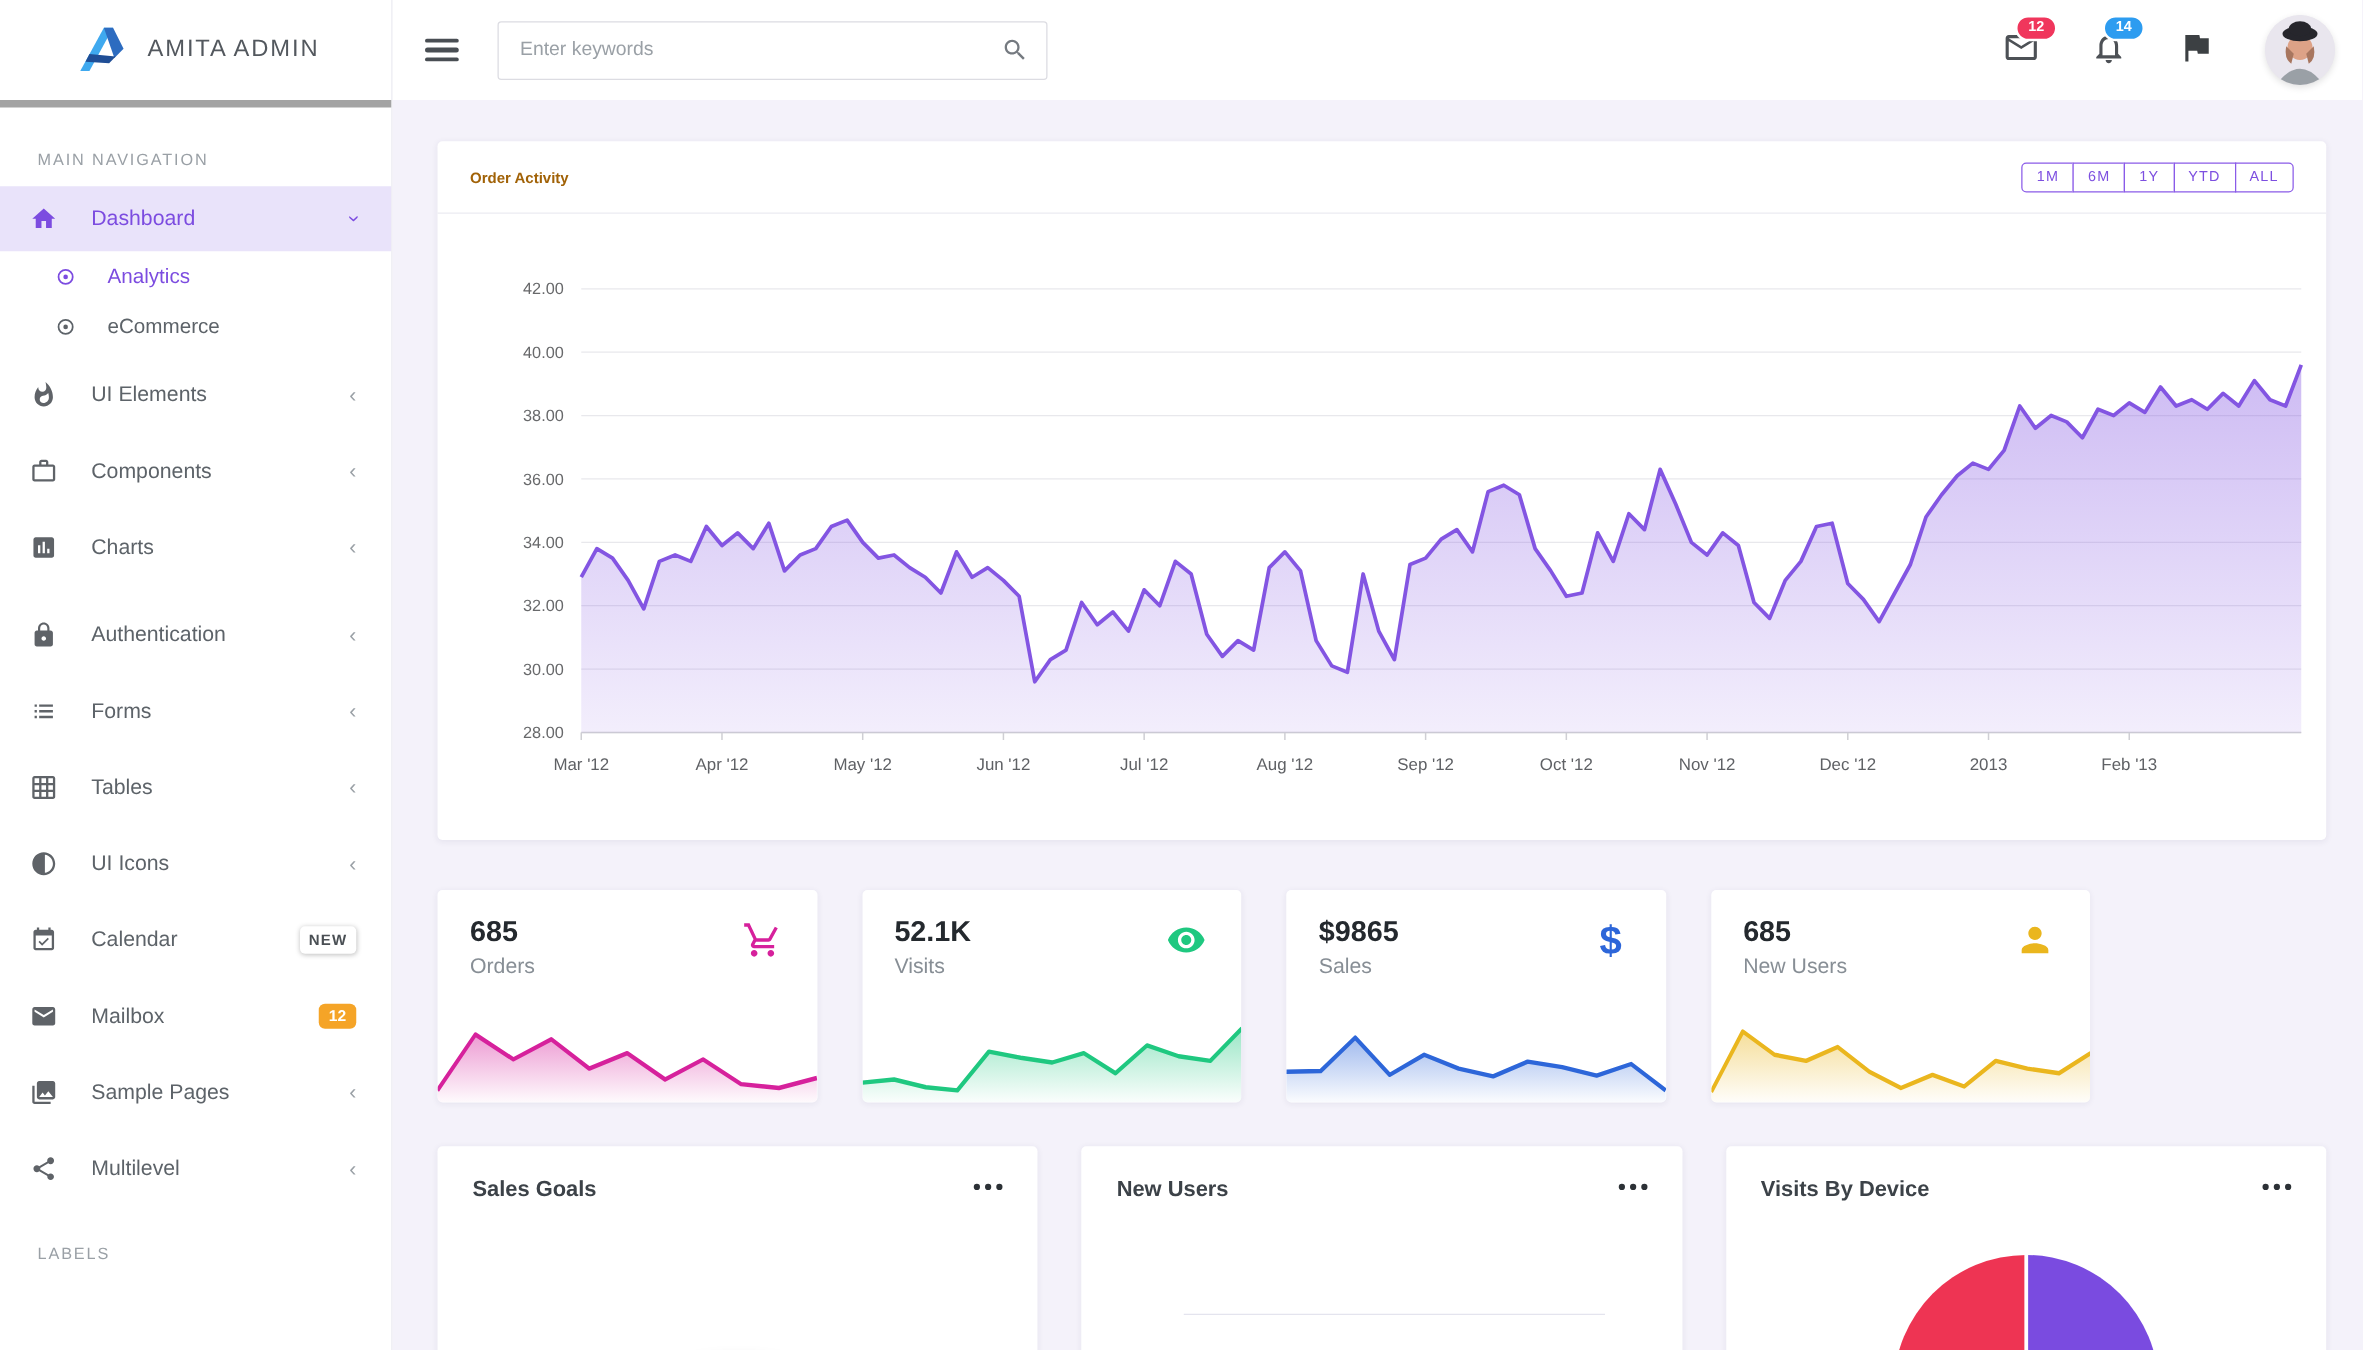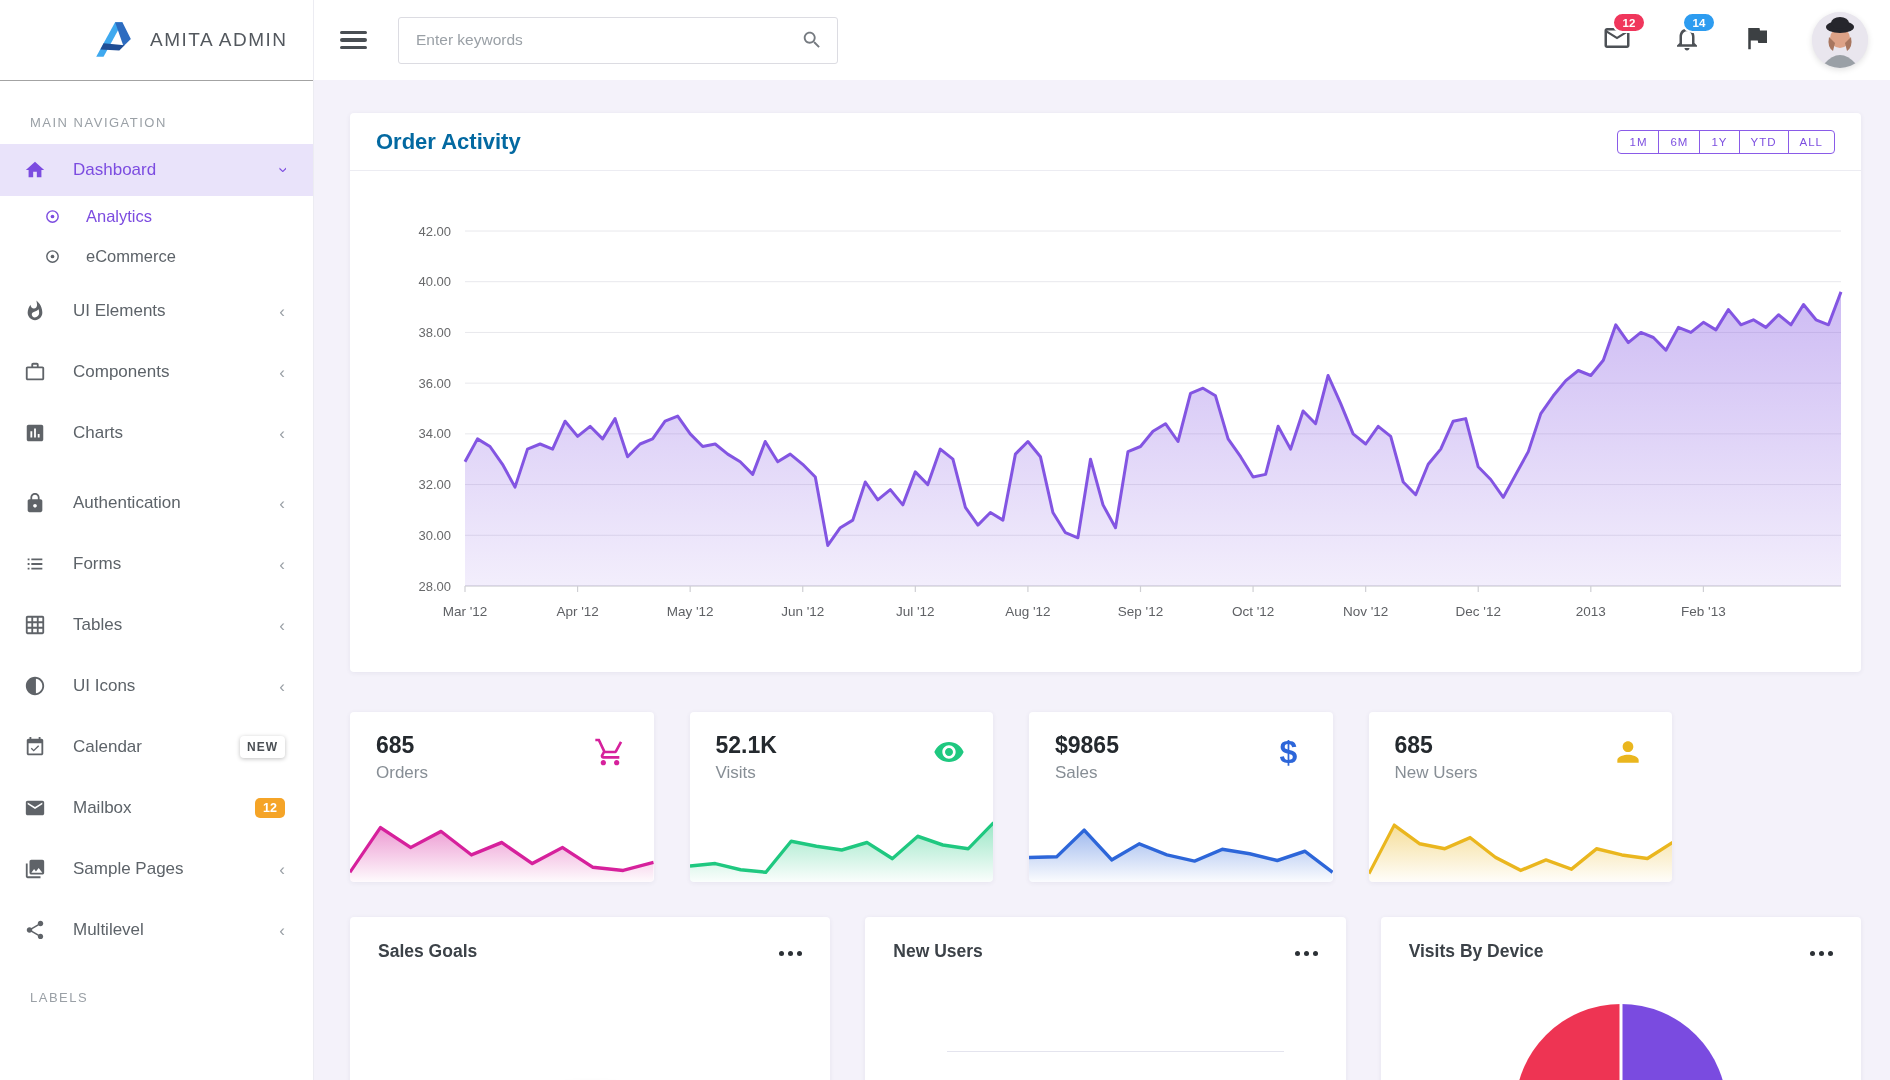--- a/index.html
+++ b/index.html
@@ -1,19 +1,19 @@
 <!DOCTYPE html>
 <html><head>
 <meta charset="utf-8">
 <style>
   html,body{margin:0;padding:0;background:#f4f2fa;font-family:"Liberation Sans","DejaVu Sans",sans-serif;}
   .app{position:relative;width:1890px;height:1080px;overflow:hidden;background:#f4f2fa;}
   
   .sidebar{position:absolute;left:0;top:0;width:313px;height:1080px;background:#fff;border-right:1px solid #ececf2;z-index:5;}
-  .brand{height:80px;display:flex;align-items:center;padding-left:92px;border-bottom:1px solid #a3a3a3;}
+  .brand{height:80px;display:flex;align-items:center;padding-left:60px;border-bottom:6px solid #a3a3a3;}
   .brand svg{width:42px;height:42px;}
   .brand-name{margin-left:16px;font-size:19px;letter-spacing:1.5px;color:#53585e;font-weight:500;}
   .nav-section{padding:34px 0 14px 30px;font-size:13px;letter-spacing:1.5px;color:#9aa0a6;}
   .nav-item{position:relative;display:flex;align-items:center;height:52px;padding-left:23px;cursor:pointer;color:#5d6369;}
   .nav-item.active{background:#e9e3fa;color:#7c4ce0;}
   .nav-item.active .nav-ic svg{fill:#7c4ce0;}
   .nav-item .nav-ic{width:24px;height:24px;flex:0 0 24px;display:flex;align-items:center;justify-content:center;}
   .nav-item .nav-ic svg{width:22px;height:22px;fill:#5f6368;}
   .nav-label{margin-left:26px;font-size:17px;}
   .nav-item.sub{height:40px;padding-left:40px;}
@@ -40,39 +40,39 @@
   .tico svg{width:30px;height:30px;fill:#4d5156;}
   .num-badge{position:absolute;top:-11px;right:-14px;min-width:18px;padding:2.5px 6px;border-radius:11px;border:2px solid #fff;color:#fff;font-size:11.5px;font-weight:bold;text-align:center;}
   .num-badge.red{background:#f0365c;}
   .num-badge.blue{background:#2d9cf0;}
   .avatar{width:56px;height:56px;border-radius:50%;overflow:hidden;margin-right:22px;box-shadow:0 2px 6px rgba(0,0,0,0.12);cursor:pointer;background:#e9e6ee;}
   
   .content{position:absolute;left:313px;top:80px;width:1577px;height:1000px;padding:0;overflow:hidden;}
   .card{background:#fff;border-radius:4px;box-shadow:0 1px 5px rgba(40,40,90,0.07);}
   .order-card{position:absolute;left:37px;top:33px;width:1511px;height:559px;}
   .order-head{display:flex;align-items:center;justify-content:space-between;padding:0 26px;height:57px;border-bottom:1px solid #ececf2;}
-  .order-title{font-size:22px;font-weight:bold;color:#0369a1;}
+  .order-title{font-size:12px;font-weight:bold;color:#a16207;}
   .ranges{display:flex;}
   .range-btn{margin-left:-1px;padding:5px 11px;font-size:11.5px;letter-spacing:1px;color:#7d4fe0;background:#fff;border:1px solid #8a5be8;cursor:pointer;font-family:inherit;font-weight:500;}
   .range-btn:first-child{border-radius:4px 0 0 4px;}
   .range-btn:last-child{border-radius:0 4px 4px 0;}
   .chart-wrap{width:1503px;height:490px;margin:0 auto;}
   
   .stats-row{position:absolute;left:37px;top:632px;width:1322px;display:grid;grid-template-columns:repeat(4,1fr);gap:36px;}
   .stat-card{position:relative;height:170px;overflow:hidden;}
   .stat-value{margin:20px 0 0 26px;font-size:23px;font-weight:bold;color:#24292e;}
   .stat-label{margin:4px 0 0 26px;font-size:17px;color:#878e95;}
   .stat-ic{position:absolute;top:24px;right:28px;width:32px;height:32px;}
   .stat-ic svg{width:32px;height:32px;}
   .stat-ic .dollar{font-size:32px;font-weight:bold;line-height:32px;display:block;text-align:center;}
   .spark{position:absolute;left:0;bottom:0;width:100%;height:78px;display:block;}
   
   .panels-row{position:absolute;left:37px;top:837px;width:1511px;display:grid;grid-template-columns:repeat(3,1fr);gap:35px;}
   .panel{position:relative;height:300px;overflow:hidden;}
-  .panel-head{display:flex;align-items:flex-end;justify-content:space-between;padding:24px 28px 0 28px;}
+  .panel-head{display:flex;align-items:flex-start;justify-content:space-between;padding:24px 28px 0 28px;}
   .panel-title{font-size:17.5px;font-weight:bold;color:#3c4248;}
   .dots{display:flex;gap:4px;cursor:pointer;padding:6px 0;}
   .dots i{width:5px;height:5px;border-radius:50%;background:#2c3136;display:block;}
   .gauge-svg{position:absolute;left:0;top:20px;width:100%;height:280px;}
   .nu-line{position:absolute;left:82px;right:62px;top:134px;height:1px;background:#e4e4ee;}
   .pie{position:absolute;left:50%;transform:translateX(-50%);top:87px;width:212px;height:212px;border-radius:50%;}
   .pie-split{position:absolute;left:50%;transform:translateX(-50%);top:87px;width:3px;height:106px;background:#fff;}
 </style>
 </head>
 <body>

